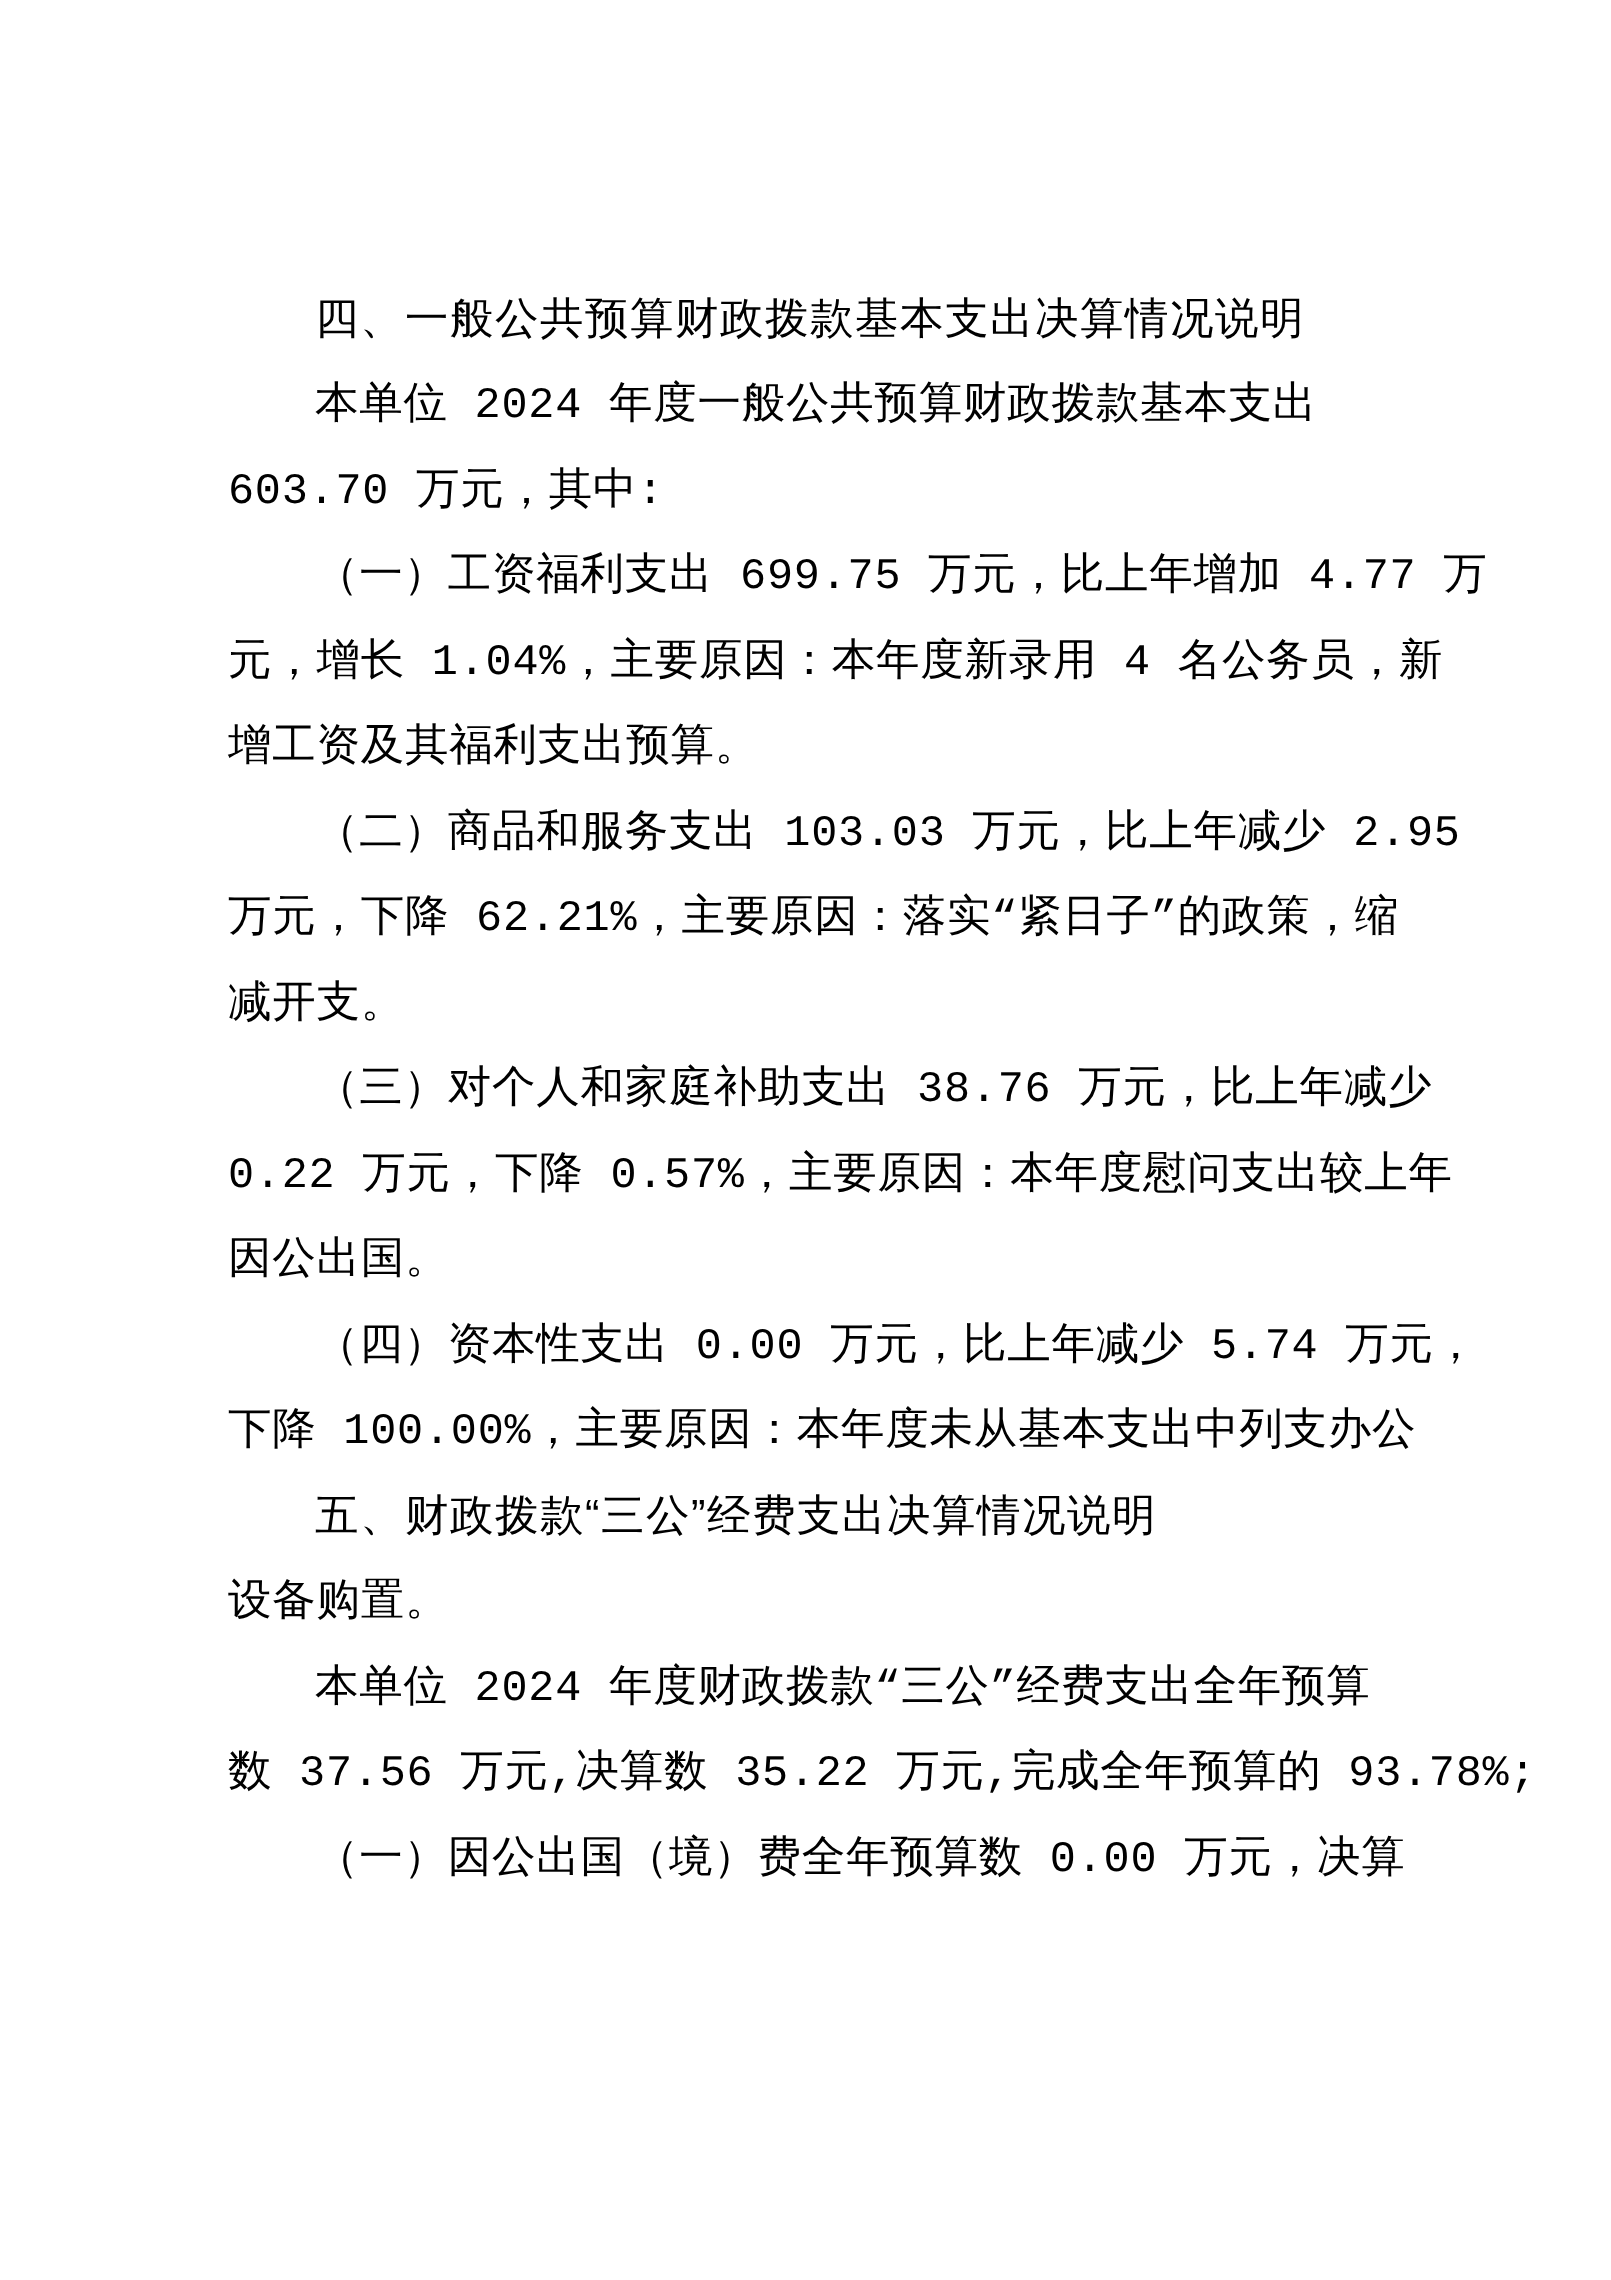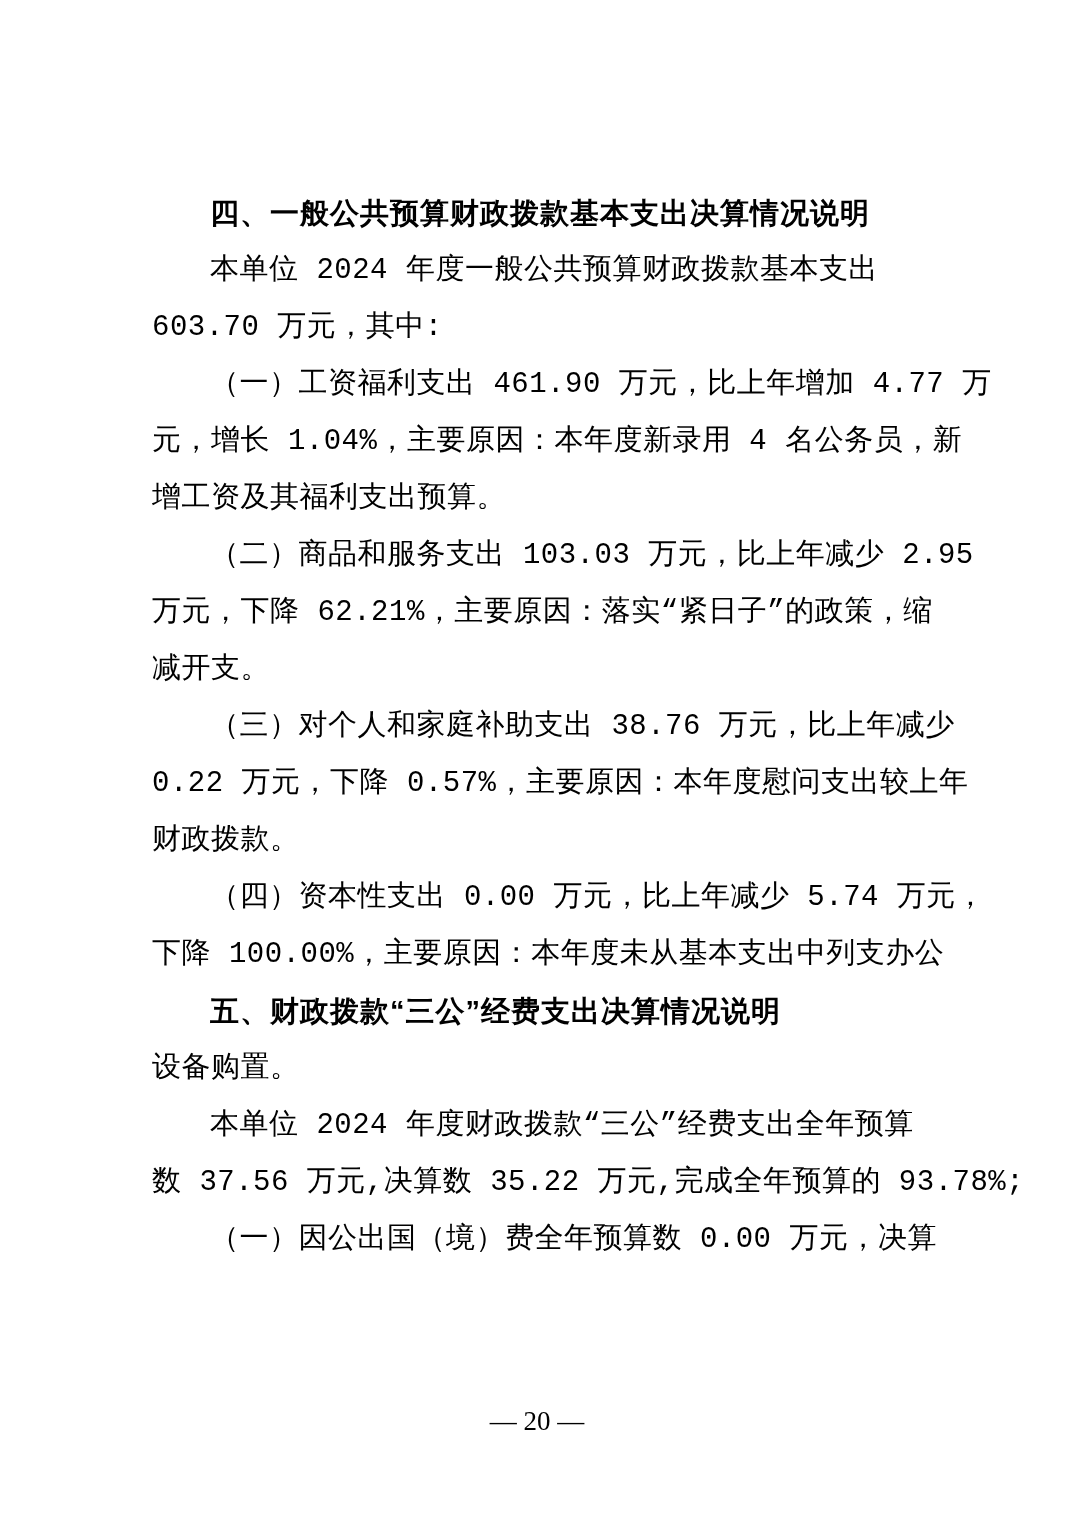--- a/index.html
+++ b/index.html
@@ -27,21 +27,21 @@
     font-family: Liberation Mono, monospace;
     color: #000000;
     white-space: nowrap;
     letter-spacing: 0.5px;
   }
   .line.indent {
     text-indent: 58px;
   }
   .line.heading {
     font-family: "Liberation Sans", sans-serif;
-    font-weight: 700;
+    font-weight: 400;
     letter-spacing: 1px;
   }
   .footer {
     position: absolute;
     left: 0;
     top: 1401px;
     width: 100%;
     text-align: center;
     font-family: "Liberation Serif", serif;
     font-size: 27px;
@@ -50,33 +50,30 @@
   }
 </style>
 </head>
 <body>
 
 <div class="page" style="background: rgb(255, 255, 255); color: rgb(0, 0, 0);">
   <div class="content" id="content">
       <div class="line heading indent">四、一般公共预算财政拨款基本支出决算情况说明</div>
       <div class="line indent">本单位 2024 年度一般公共预算财政拨款基本支出</div>
       <div class="line">603.70 万元，其中:</div>
-      <div class="line indent">（一）工资福利支出 461.90 万元，比上年增加 4.77 万</div>
+      <div class="line indent">（一）工资福利支出 699.75 万元，比上年增加 4.77 万</div>
       <div class="line">元，增长 1.04%，主要原因：本年度新录用 4 名公务员，新</div>
       <div class="line">增工资及其福利支出预算。</div>
       <div class="line indent">（二）商品和服务支出 103.03 万元，比上年减少 2.95</div>
       <div class="line">万元，下降 62.21%，主要原因：落实“紧日子”的政策，缩</div>
       <div class="line">减开支。</div>
       <div class="line indent">（三）对个人和家庭补助支出 38.76 万元，比上年减少</div>
       <div class="line">0.22 万元，下降 0.57%，主要原因：本年度慰问支出较上年</div>
-      <div class="line">财政拨款。</div>
+      <div class="line">因公出国。</div>
       <div class="line indent">（四）资本性支出 0.00 万元，比上年减少 5.74 万元，</div>
       <div class="line">下降 100.00%，主要原因：本年度未从基本支出中列支办公</div>
       <div class="line heading indent">五、财政拨款“三公”经费支出决算情况说明</div>
       <div class="line">设备购置。</div>
       <div class="line indent">本单位 2024 年度财政拨款“三公”经费支出全年预算</div>
       <div class="line">数 37.56 万元,决算数 35.22 万元,完成全年预算的 93.78%;</div>
       <div class="line indent">（一）因公出国（境）费全年预算数 0.00 万元，决算</div>
     </div>
-  <div class="footer">
-    <span>— 20 —</span>
-  </div>
 </div>
 
 </body></html>

